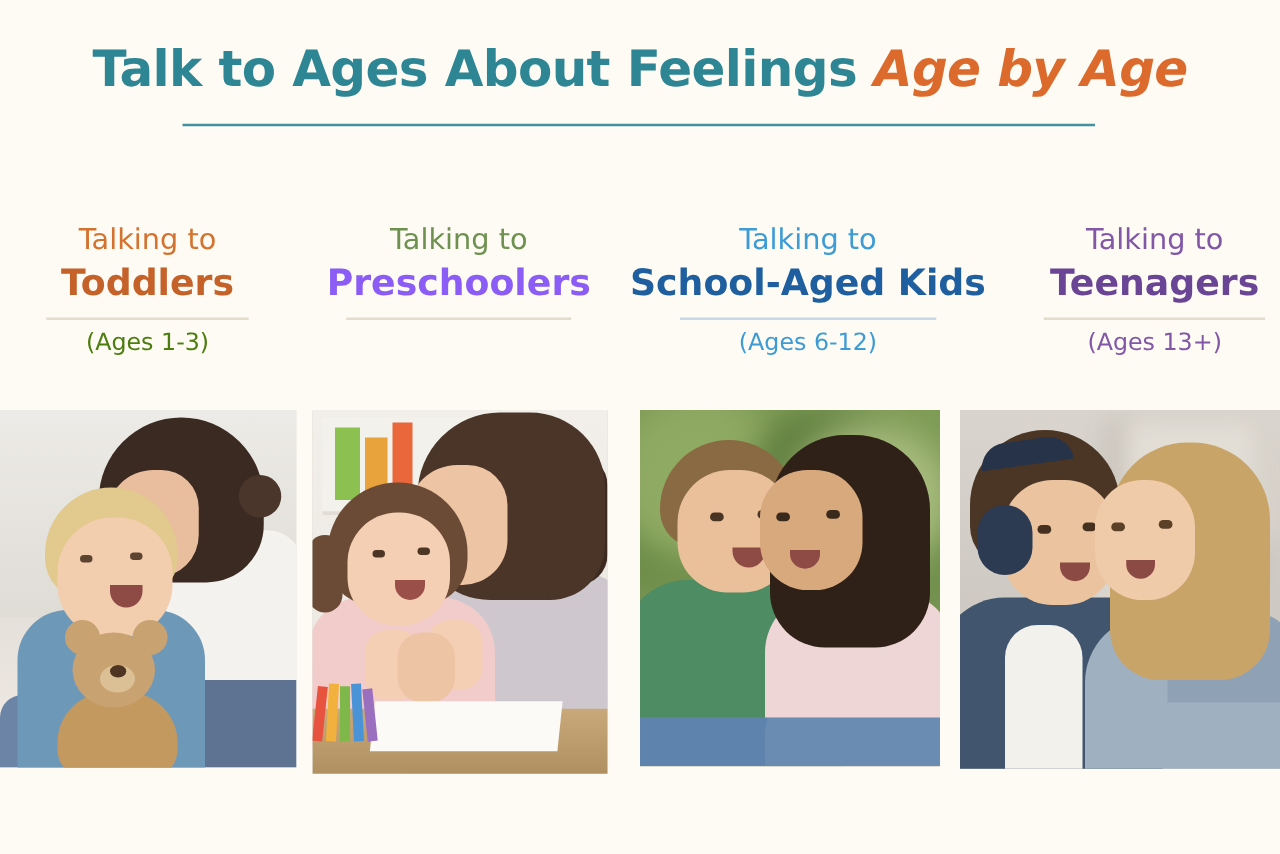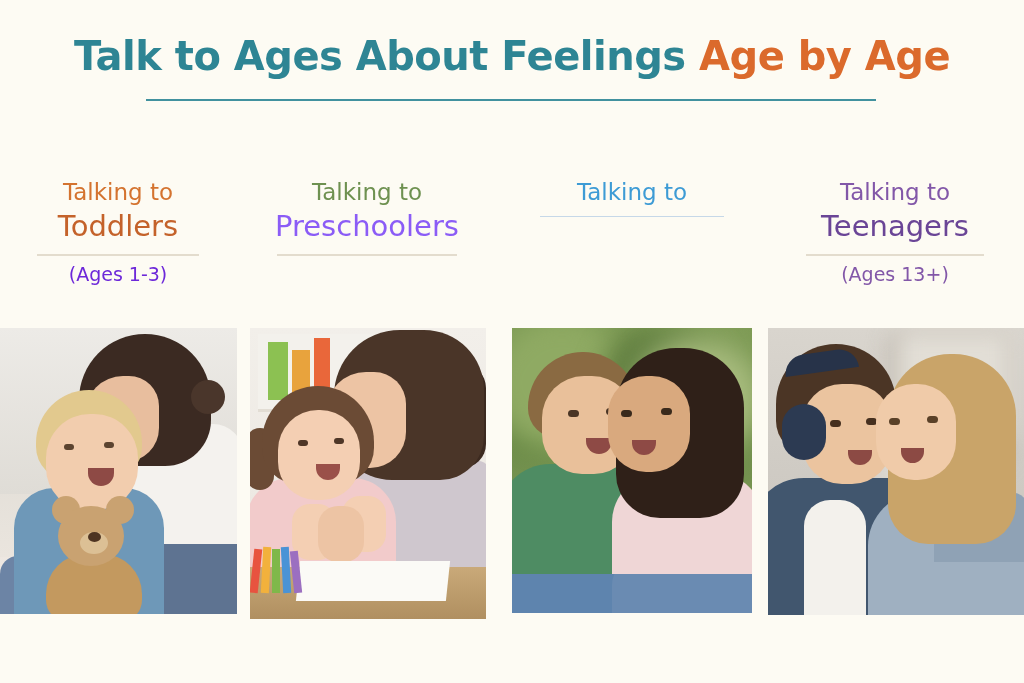--- a/index.html
+++ b/index.html
@@ -30,21 +30,21 @@
   }
   .main-title {
     font-family: "DejaVu Sans", sans-serif;
     font-size: 40px;
     font-weight: bold;
     letter-spacing: -0.5px;
     line-height: 1.12;
     white-space: nowrap;
   }
   .title-part-a { color: #2E8594; }
-  .title-part-b { color: #DB6A2C; }
+  .title-part-b { color: #DB6A2C; font-style: italic; }
 
   .title-rule {
     position: absolute;
     top: 99px;
     left: 146px;
     width: 730px;
     height: 2px;
     background: #41919E;
   }
 
@@ -66,21 +66,21 @@
   .col-eyebrow {
     font-family: "DejaVu Sans", sans-serif;
     font-size: 23px;
     font-weight: normal;
     line-height: 1.25;
     white-space: nowrap;
   }
   .col-title {
     font-family: "DejaVu Sans", sans-serif;
     font-size: 29px;
-    font-weight: normal;
+    font-weight: bold;
     line-height: 1.3;
     margin-top: 1px;
     white-space: nowrap;
   }
   .col-rule {
     width: 72%;
     height: 1.5px;
     margin: 9px auto 7px auto;
     background: #E3DCCD;
   }
@@ -304,32 +304,34 @@
     </div>
   </div>
   <div class="title-rule"></div>
 
   <div class="columns">
 
     <div class="col col-1">
       <div class="col-eyebrow" style="color:#D4732F">Talking to</div>
       <div class="col-title" style="color:#C4622A">Toddlers</div>
       <div class="col-rule"></div>
-      <div class="col-ages" style="color:#6d28d9">(Ages 1-3)</div>
+      <div class="col-ages" style="color:#4d7c0f">(Ages 1-3)</div>
     </div>
 
     <div class="col col-2">
       <div class="col-eyebrow" style="color:#6E9150">Talking to</div>
       <div class="col-title" style="color:#8b5cf6">Preschoolers</div>
       <div class="col-rule"></div>
     </div>
 
     <div class="col col-3">
       <div class="col-eyebrow" style="color:#3D9BD5">Talking to</div>
+      <div class="col-title" style="color:#1F5FA0">School-Aged Kids</div>
       <div class="col-rule"></div>
+      <div class="col-ages" style="color:#3D9BD5">(Ages 6-12)</div>
     </div>
 
     <div class="col col-4">
       <div class="col-eyebrow" style="color:#8257A8">Talking to</div>
       <div class="col-title" style="color:#6A4596">Teenagers</div>
       <div class="col-rule"></div>
       <div class="col-ages" style="color:#8257A8">(Ages 13+)</div>
     </div>
 
   </div>

